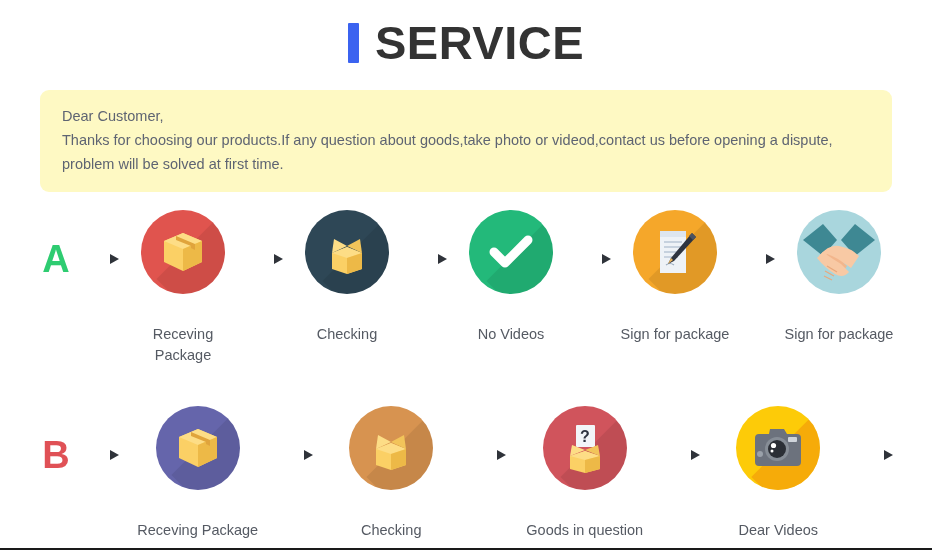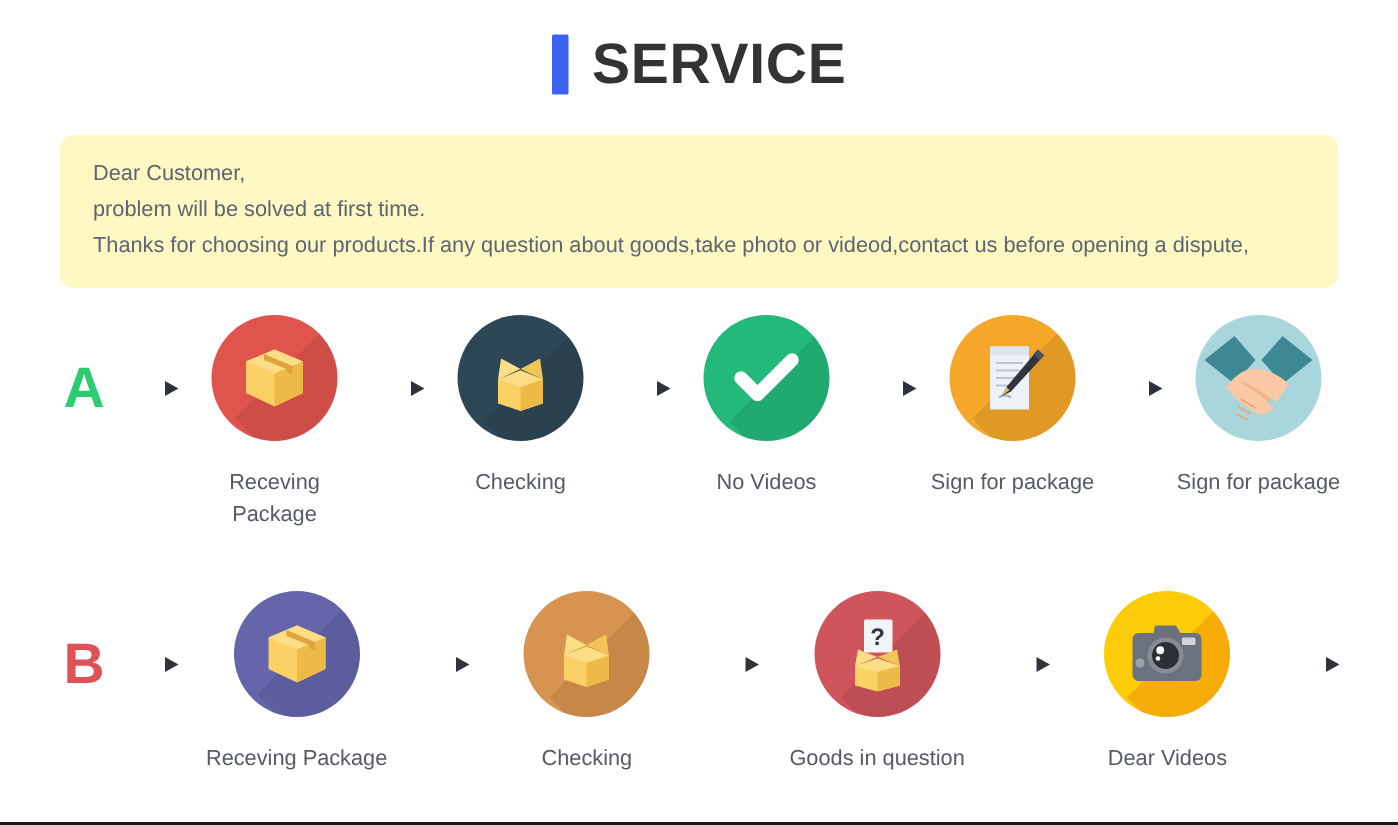--- a/index.html
+++ b/index.html
@@ -18,21 +18,21 @@
   
   .title-wrap{
     display:flex; align-items:center; justify-content:center;
     padding-top:22px; padding-bottom:4px;
   }
   .title-bar{
     width:11px; height:40px; background:#3b63f0; border-radius:1px;
     margin-right:16px; flex:0 0 auto;
   }
   .title-text{
-    font-size:38px; font-weight:bold; color:#333333;
+    font-size:47px; font-weight:bold; color:#333333;
     letter-spacing:0.5px; line-height:42px;
   }
 
   
   .notice{
     margin:22px 40px 0 40px;
     background:#fef9c3;
     border-radius:9px;
     padding:14px 22px 16px 22px;
   }
@@ -78,43 +78,43 @@
     width:84px; height:84px; border-radius:50%;
     position:relative; overflow:hidden;
     display:flex; align-items:center; justify-content:center;
   }
   .icon-circle svg{ display:block; position:relative; z-index:2; }
   .shadow{
     position:absolute; z-index:1;
     background:rgba(0,0,0,0.08);
   }
   .step-label{
-    margin-top:18px;
+    margin-top:30px;
     font-size:14.5px;
     color:#555a63;
     text-align:center;
     line-height:21px;
     font-family:"Liberation Sans", sans-serif;
     max-width:150px;
   }
 </style>
 </head>
 <body>
 
 <div class="page">
 
   <div class="title-wrap">
     <span class="title-bar"></span>
     <span class="title-text">SERVICE</span>
   </div>
 
   <div class="notice">
     <p>Dear Customer,</p>
+    <p>Thanks for choosing our products.If any question about goods,take photo or videod,contact us before opening a dispute,</p>
     <p>problem will be solved at first time.</p>
-    <p>Thanks for choosing our products.If any question about goods,take photo or videod,contact us before opening a dispute,</p>
   </div>
 
   <div class="row row-a">
     <div class="row-letter letter-a">A</div>
 
     <div class="arrow">
       <svg width="38" height="14" viewBox="0 0 38 14">
           <defs>
             <linearGradient id="ga1" x1="0" y1="0" x2="1" y2="0">
               <stop offset="0" stop-color="#8b9099"></stop>

